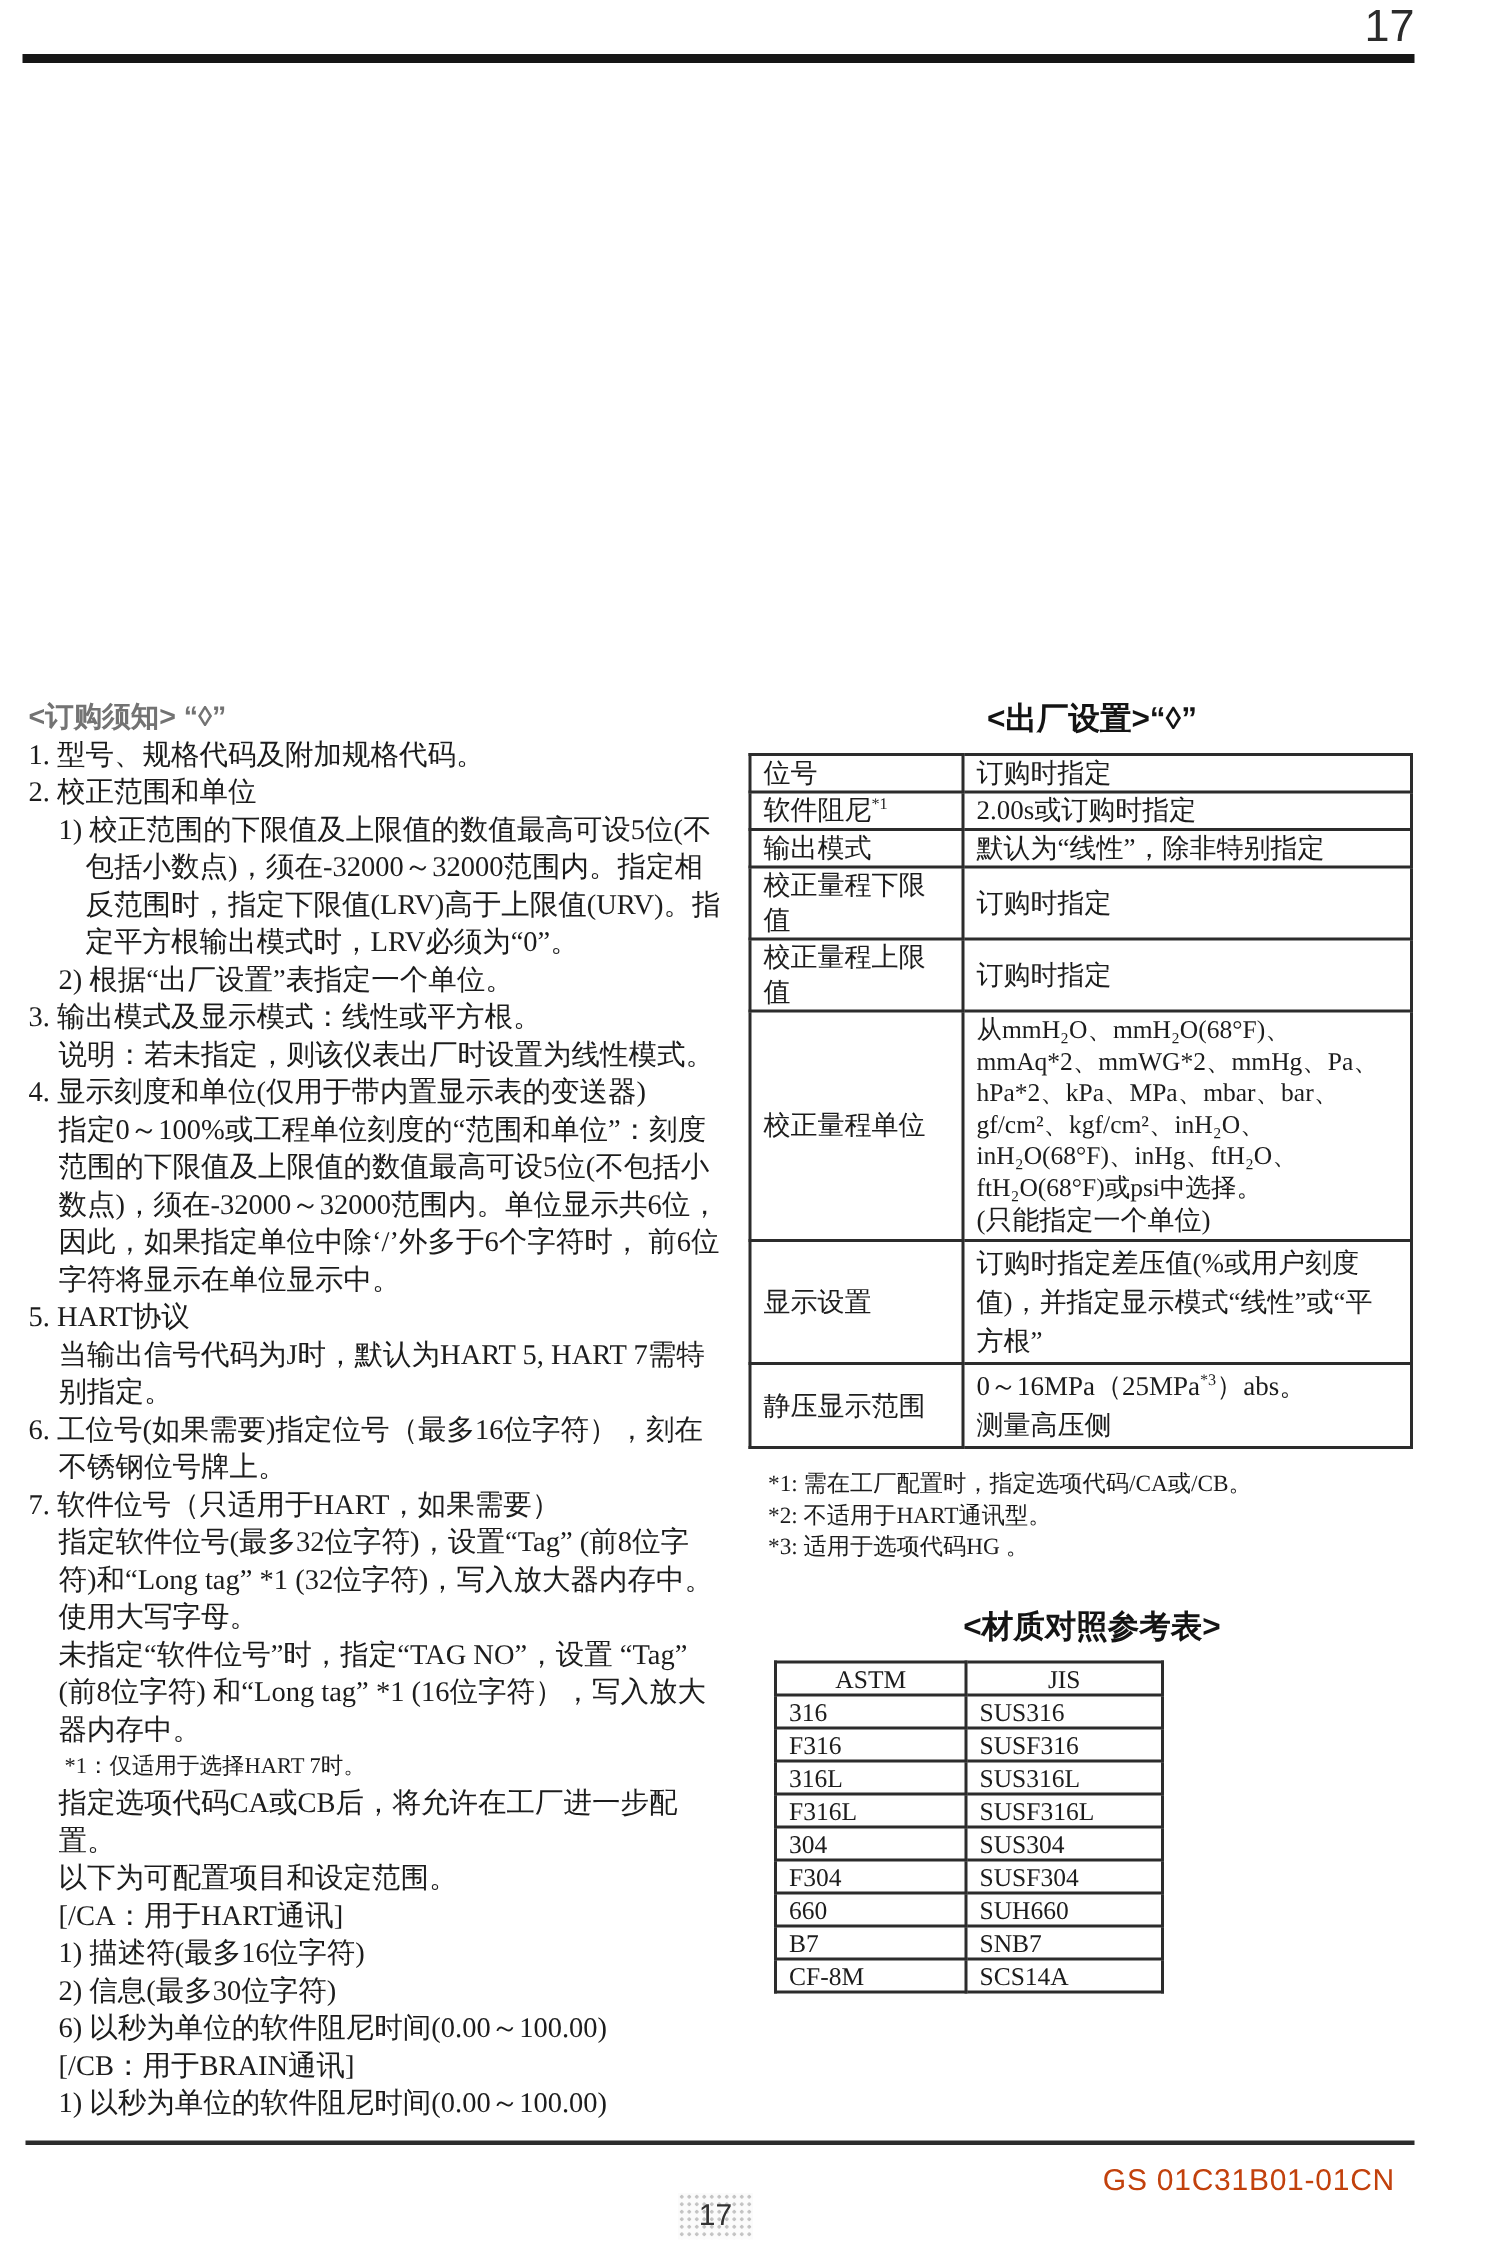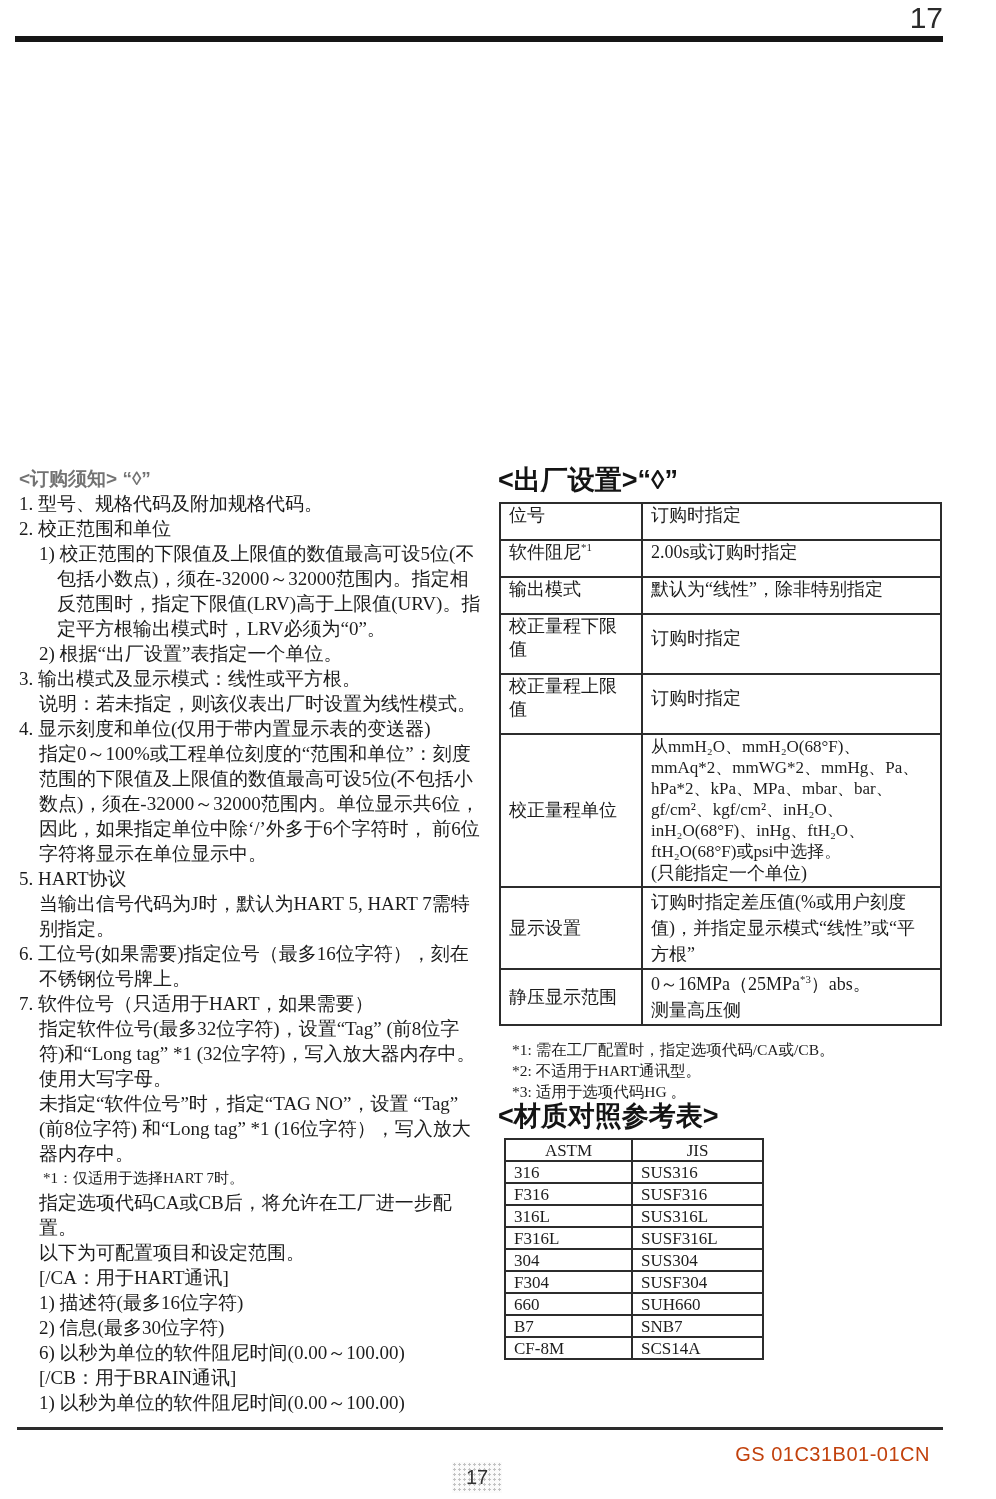--- a/index.html
+++ b/index.html
@@ -18,37 +18,37 @@
   .h-big { font-family:"Liberation Sans","DejaVu Sans",sans-serif; font-weight:bold; font-size:24px; line-height:31px; margin:0; color:#737373; }
   .h-sub { font-family:"Liberation Sans","DejaVu Sans",sans-serif; font-weight:bold; font-size:21px; line-height:29px; margin:0 0 2px 0; color:#141414; }
   .left-col p { margin:0; font-size:19px; line-height:25px; }
   .p1  { padding-left:20px; text-indent:-20px; }
   .p1c { padding-left:20px; }
   .p2  { padding-left:38px; text-indent:-18px; }
   .note1 { padding-left:24px; font-size:15px !important; line-height:24px !important; }
 
   
   .right-col { position:absolute; left:498px; top:466px; width:460px; }
-  .h-right { font-family:"Liberation Sans","DejaVu Sans",sans-serif; font-weight:bold; font-size:27px; line-height:28px; margin:0 0 8px 0; color:#141414; }
+  .h-right { font-family:"Liberation Sans","DejaVu Sans",sans-serif; font-weight:bold; font-size:21px; line-height:28px; margin:0 0 8px 0; color:#141414;text-align:center; }
 
   table.factory { border-collapse:collapse; width:443px; margin-left:1px; table-layout:fixed; }
   table.factory td { border:2px solid #2c2c2c; font-size:18px; line-height:23px; padding:1px 8px; vertical-align:middle; }
   table.factory td.lbl { width:124px; }
-  tr.r-s td { height:22px; padding-top:0; padding-bottom:12px; }
+  tr.r-s td { height:22px; padding-top:0; padding-bottom:0; }
   .units-line { font-size:17px; line-height:21px; }
   .units-note { font-size:18px; line-height:23px; }
   tr.r-display td.val { height:52px; line-height:26px; }
   tr.r-static td.val { height:52px; line-height:26px; }
   sup { font-size:0.6em; line-height:0; vertical-align:super; }
 
   .footnotes { margin:13px 0 0 14px; font-size:15.5px; line-height:21px; }
   .footnotes p { margin:0; padding-left:36px; text-indent:-36px; }
 
-  .h-materials { margin-bottom:0; }
-  table.materials { border-collapse:collapse; width:258px; margin-top:8px; margin-left:6px; table-layout:fixed; }
+  .h-materials { margin-top:29px; margin-bottom:0; }
+  table.materials { border-collapse:collapse; width:258px; margin-top:8px; margin-left:18px; table-layout:fixed; }
   table.materials th, table.materials td { border:2px solid #2c2c2c; font-size:17px; line-height:19px; height:20px; padding:0 8px; font-weight:400; text-align:left; }
   table.materials th { text-align:center; }
   table.materials col.c1 { width:127px; }
   table.materials col.c2 { width:131px; }
 
   
   .bottom-rule { position:absolute; left:17px; top:1427px; width:926px; height:3px; background:#2c2c2c; }
   .gs-code { position:absolute; top:1443px; right:66px; font-family:"Liberation Sans","DejaVu Sans",sans-serif; font-size:20px; color:#c2410c; letter-spacing:0.5px; }
   .footer-pagenum {
     position:absolute; left:452px; top:1462px; width:50px; height:31px;

